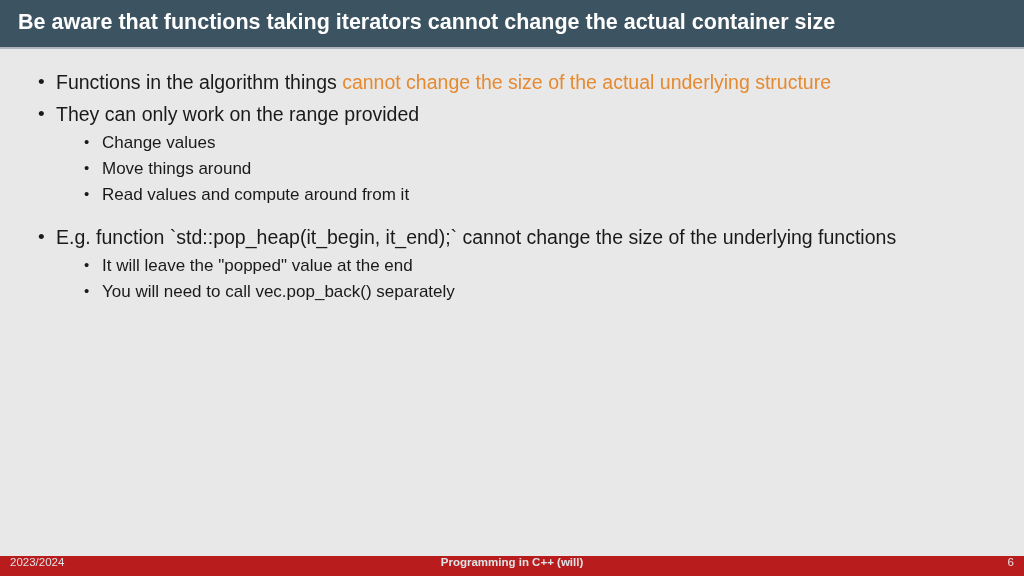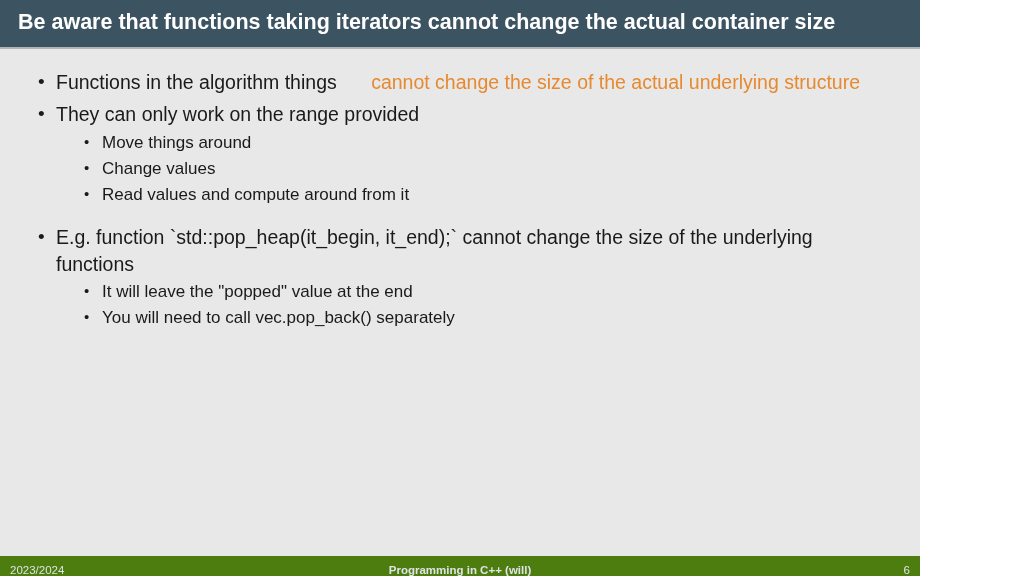--- a/index.html
+++ b/index.html
@@ -1,18 +1,18 @@
 <!DOCTYPE html>
 <html><head>
 <meta charset="utf-8">
 <style>
   * { margin: 0; padding: 0; box-sizing: border-box; }
   html, body { width: 1024px; height: 576px; overflow: hidden; font-family: Arial, Helvetica, sans-serif; }
   .slide {
-    width: 920px;
+    width: 1024px;
     height: 576px;
     background: #e8e8e8;
     position: relative;
     display: flex;
     flex-direction: column;
   }
   .title-bar {
     background: #3c5361;
     color: #ffffff;
     padding: 10px 18px 12px 18px;
@@ -55,27 +55,27 @@
     padding-left: 18px;
     margin-bottom: 3px;
   }
   .level2 > li::before {
     content: "•";
     position: absolute;
     left: 0;
     top: 0;
     font-size: 15px;
   }
-  .accent { color: #e6892f; margin-left: 29px; }
+  .accent { color: #e6892f; }
   .footer {
-    background: #4d7c0f;
+    background: #b91c1c;
     color: #dfe4e7;
     height: 20px;
     display: flex;
-    align-items: flex-end;
+    align-items: flex-start;
     font-size: 11.5px;
     padding: 0 18px;
     position: relative;
   }
   .footer-left { position: absolute; left: 10px; }
   .footer-center { width: 100%; text-align: center; font-weight: bold; }
   .footer-right { position: absolute; right: 10px; }
 </style>
 </head>
 <body>
@@ -89,22 +89,22 @@
   <div class="content">
     <ul class="level1">
 
       <li>
         <span>Functions in the algorithm things </span><span class="accent">cannot change the size of the actual underlying structure</span>
       </li>
 
       <li>
         <span>They can only work on the range provided</span>
         <ul class="level2">
+          <li><span>Change values</span></li>
           <li><span>Move things around</span></li>
-          <li><span>Change values</span></li>
           <li><span>Read values and compute around from it</span></li>
         </ul>
       </li>
 
       <li class="gap-above">
         <span>E.g. function `std::pop_heap(it_begin, it_end);` cannot change the size of the underlying functions</span>
         <ul class="level2">
           <li><span>It will leave the "popped" value at the end</span></li>
           <li><span>You will need to call vec.pop_back() separately</span></li>
         </ul>

